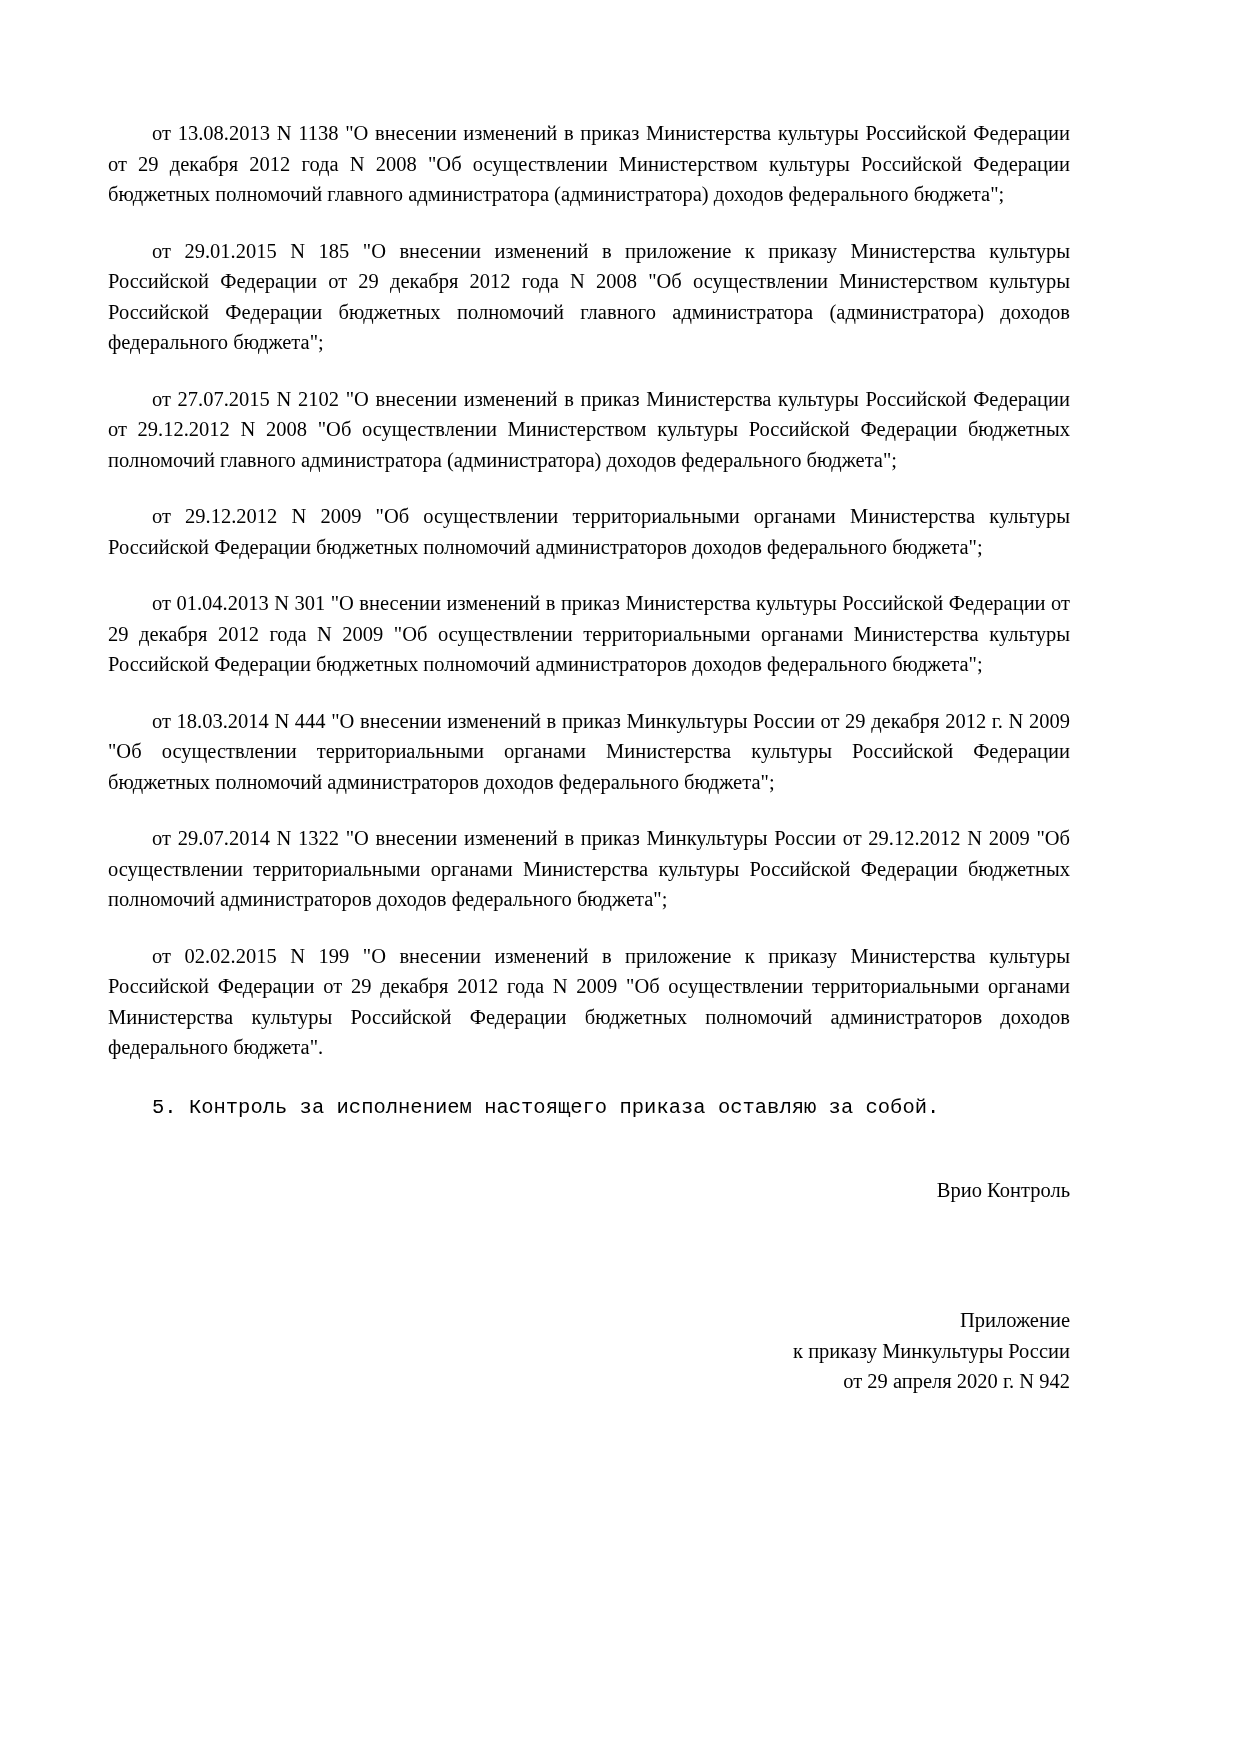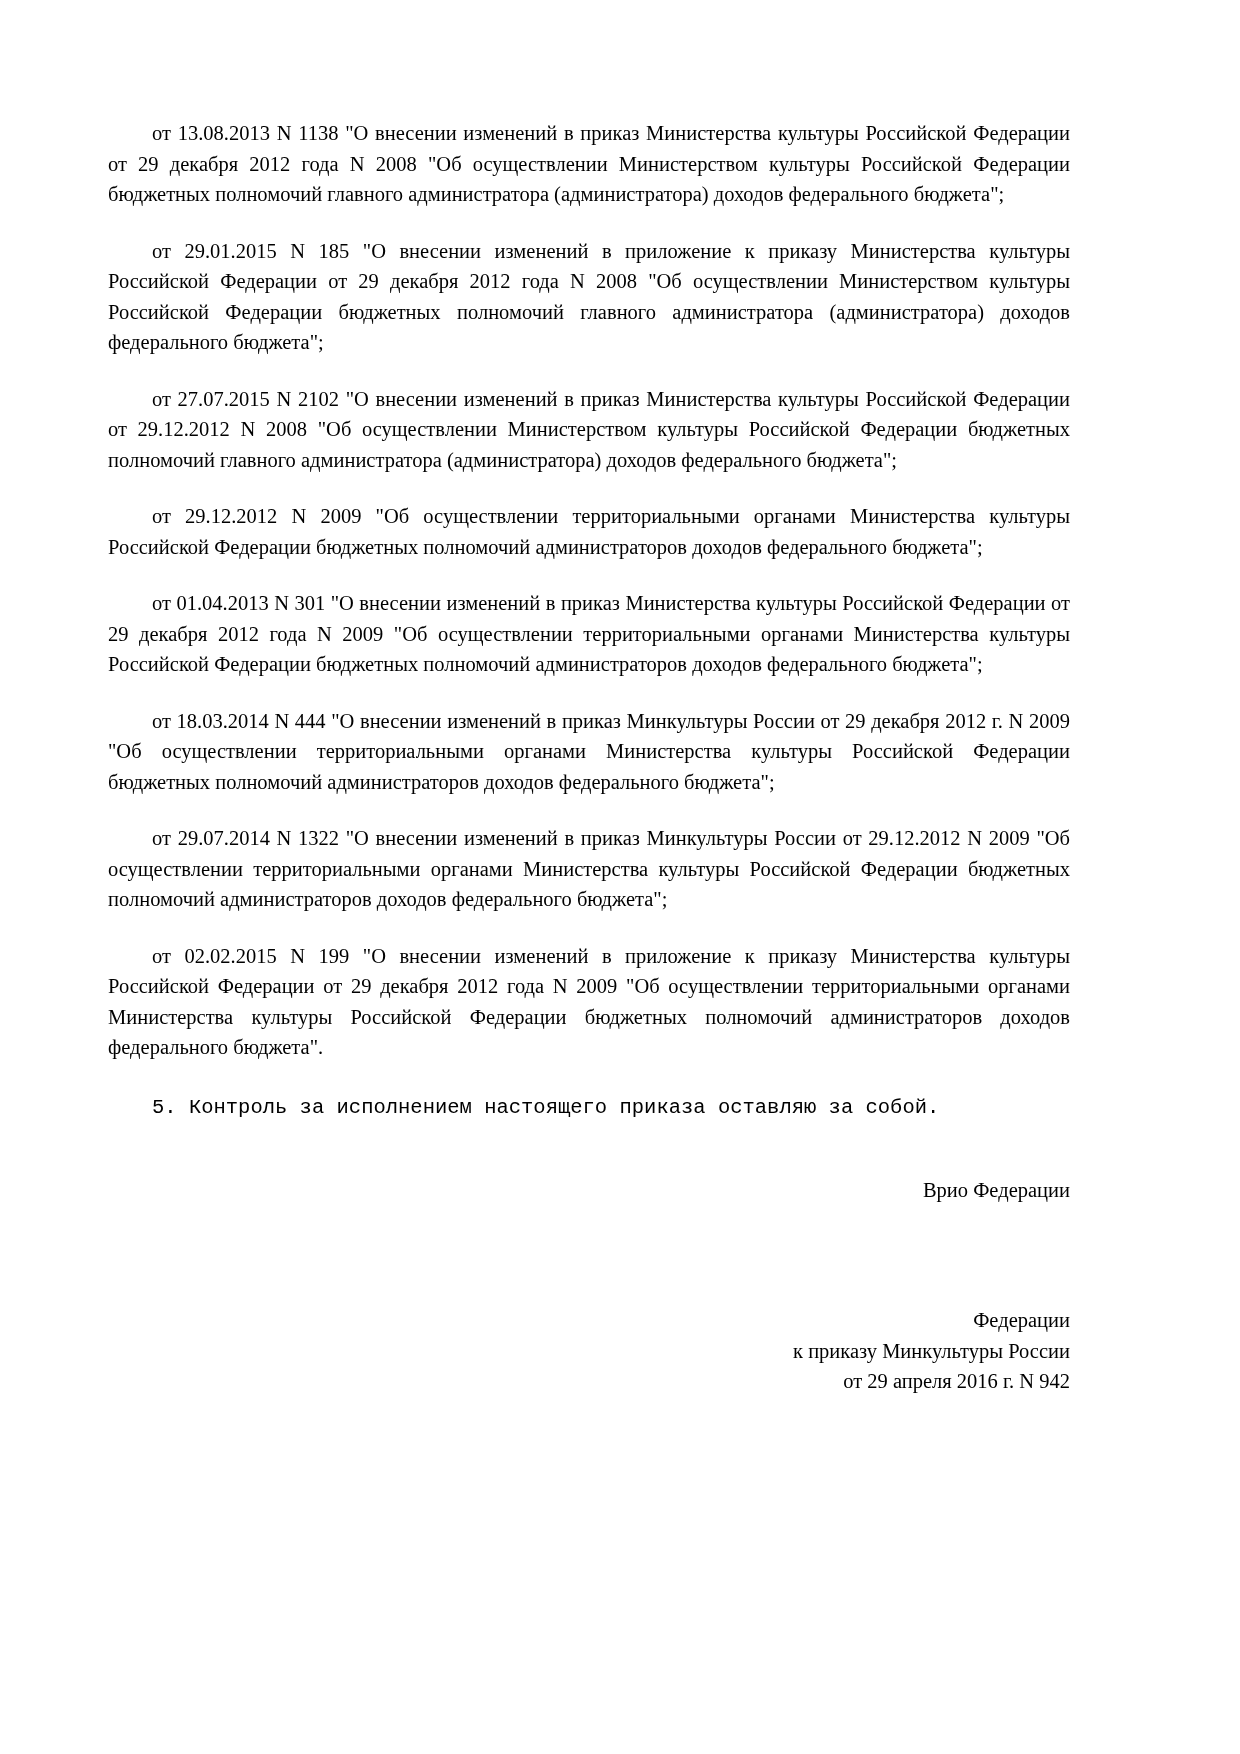--- a/index.html
+++ b/index.html
@@ -83,24 +83,24 @@
     <p class="para">от 27.07.2015 N 2102 "О внесении изменений в приказ Министерства культуры Российской Федерации от 29.12.2012 N 2008 "Об осуществлении Министерством культуры Российской Федерации бюджетных полномочий главного администратора (администратора) доходов федерального бюджета";</p>
     <p class="para">от 29.12.2012 N 2009 "Об осуществлении территориальными органами Министерства культуры Российской Федерации бюджетных полномочий администраторов доходов федерального бюджета";</p>
     <p class="para">от 01.04.2013 N 301 "О внесении изменений в приказ Министерства культуры Российской Федерации от 29 декабря 2012 года N 2009 "Об осуществлении территориальными органами Министерства культуры Российской Федерации бюджетных полномочий администраторов доходов федерального бюджета";</p>
     <p class="para">от 18.03.2014 N 444 "О внесении изменений в приказ Минкультуры России от 29 декабря 2012 г. N 2009 "Об осуществлении территориальными органами Министерства культуры Российской Федерации бюджетных полномочий администраторов доходов федерального бюджета";</p>
     <p class="para">от 29.07.2014 N 1322 "О внесении изменений в приказ Минкультуры России от 29.12.2012 N 2009 "Об осуществлении территориальными органами Министерства культуры Российской Федерации бюджетных полномочий администраторов доходов федерального бюджета";</p>
     <p class="para">от 02.02.2015 N 199 "О внесении изменений в приложение к приказу Министерства культуры Российской Федерации от 29 декабря 2012 года N 2009 "Об осуществлении территориальными органами Министерства культуры Российской Федерации бюджетных полномочий администраторов доходов федерального бюджета".</p>
 
     <p class="clause">5. Контроль за исполнением настоящего приказа оставляю за собой.</p>
 
     <div class="signature-block">
-      <span class="line">Врио Федерации</span>
+      <span class="line">Врио Контроль</span>
     </div>
 
   </div>
 
   <div class="appendix-block">
-    <span class="line">Федерации</span>
+    <span class="line">Приложение</span>
     <span class="line">к приказу Минкультуры России</span>
-    <span class="line">от 29 апреля 2016 г. N 942</span>
+    <span class="line">от 29 апреля 2020 г. N 942</span>
   </div>
 
 </div>
 
 </body></html>

